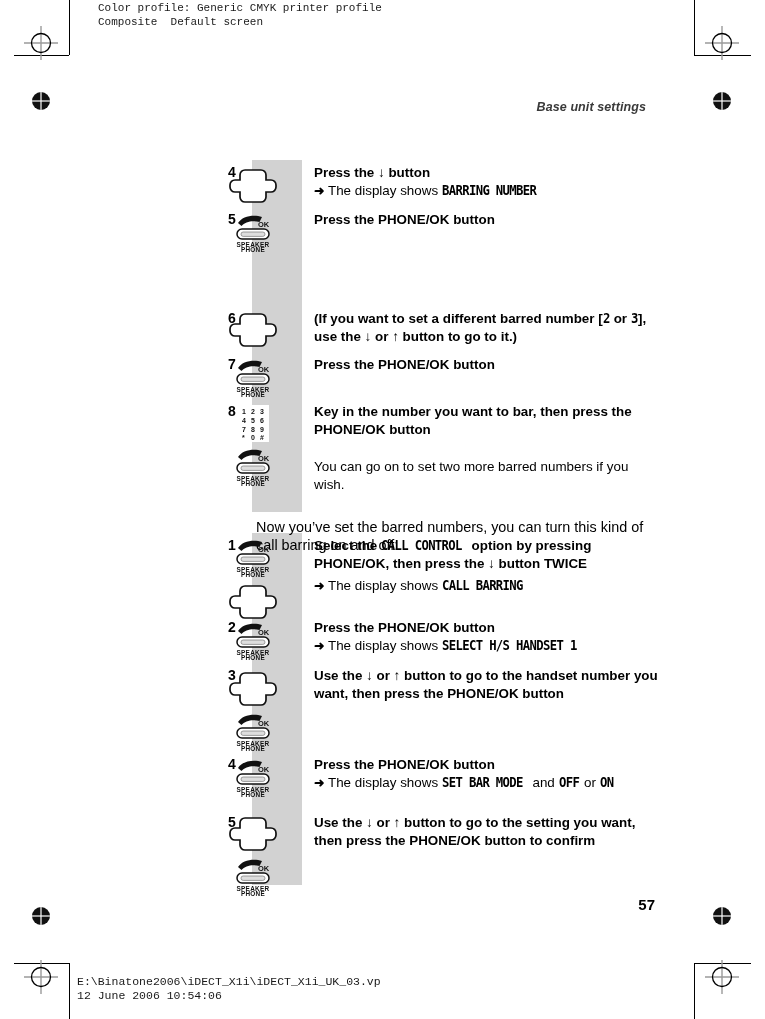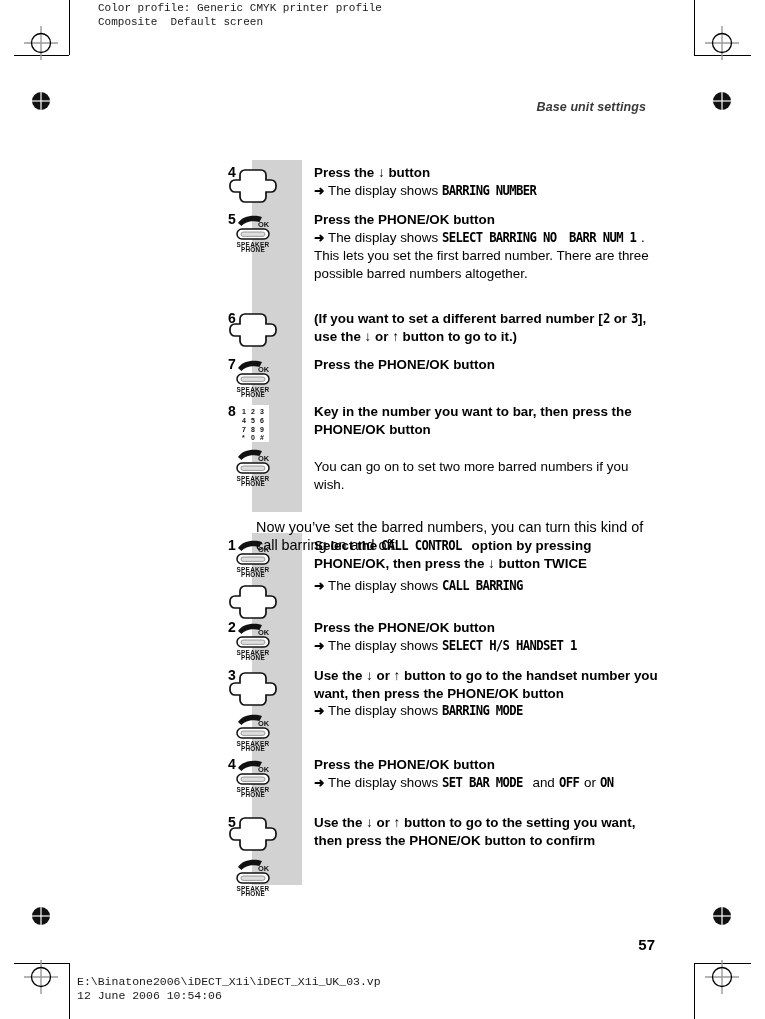--- a/index.html
+++ b/index.html
@@ -74,21 +74,21 @@
     font-size: 12.5px;
     font-weight: bold;
     font-style: italic;
     color: #3a3a3a;
     letter-spacing: .1px;
   }
 
   .page-number {
     position: absolute;
     right: 110px;
-    top: 936px;
+    top: 896px;
     font-size: 15px;
     font-weight: bold;
     color: #000;
   }
 
   
   .steps {
     position: absolute;
     left: 228px;
     width: 430px;
@@ -252,21 +252,20 @@
       <svg class="icon" style="top:1px;height:44px;" viewBox="0 0 50 44">
         <path d="M10 11 C14 4, 26 2, 34 5 L31.5 10 C25 8, 17 9.5, 13.5 14 Z" fill="#111"></path>
         <text x="30" y="14.5" font-family="Liberation Sans, sans-serif" font-size="7.5" font-weight="bold" fill="#111">OK</text>
         <rect x="9" y="17" width="32" height="10" rx="5" ry="5" fill="#ffffff" stroke="#111" stroke-width="1.5"></rect>
         <rect x="13" y="20" width="24" height="4.4" rx="2.2" ry="2.2" fill="#dedede" stroke="#777" stroke-width=".7"></rect>
         <text x="25" y="34.6" text-anchor="middle" font-family="Liberation Sans, sans-serif" font-size="6.4" font-weight="bold" fill="#111" letter-spacing=".3">SPEAKER</text>
         <text x="25" y="40.4" text-anchor="middle" font-family="Liberation Sans, sans-serif" font-size="6.4" font-weight="bold" fill="#111" letter-spacing=".3">PHONE</text>
       </svg>
       <div class="step-body">
         <span class="lead">Press the </span><span class="lead">PHONE/OK</span><span class="lead"> button</span>
-        <span class="arrow-line"><span class="arrow">➜</span> <span>The display shows </span> <span class="lcd">SELECT BARRING NO</span> <span class="lcd">BARR NUM 1</span><span>. This lets you set the first barred number. There are three possible barred numbers altogether.</span></span>
       </div>
     </div>
 
     <div class="step" style="top:310px;">
       <div class="step-num">6</div>
       <svg class="icon" style="top:0px;height:40px;" viewBox="0 0 50 40">
         <path d="M17 4 h16 a5 5 0 0 1 5 5 v5 h5 a5 5 0 0 1 5 5 v2 a5 5 0 0 1 -5 5 h-5 v5 a5 5 0 0 1 -5 5 h-16 a5 5 0 0 1 -5 -5 v-5 h-5 a5 5 0 0 1 -5 -5 v-2 a5 5 0 0 1 5 -5 h5 v-5 a5 5 0 0 1 5 -5 z" fill="#ffffff" stroke="#111" stroke-width="1.7"></path>
       </svg>
       <div class="step-body">
         <span class="lead">(If you want to set a different barred number [</span><span class="lcd">2</span><span class="lead"> or </span><span class="lcd">3</span><span class="lead">], use the ↓ or ↑ button to go to it.)</span>
@@ -364,21 +363,20 @@
       <svg class="icon" style="top:44px;height:44px;" viewBox="0 0 50 44">
         <path d="M10 11 C14 4, 26 2, 34 5 L31.5 10 C25 8, 17 9.5, 13.5 14 Z" fill="#111"></path>
         <text x="30" y="14.5" font-family="Liberation Sans, sans-serif" font-size="7.5" font-weight="bold" fill="#111">OK</text>
         <rect x="9" y="17" width="32" height="10" rx="5" ry="5" fill="#ffffff" stroke="#111" stroke-width="1.5"></rect>
         <rect x="13" y="20" width="24" height="4.4" rx="2.2" ry="2.2" fill="#dedede" stroke="#777" stroke-width=".7"></rect>
         <text x="25" y="34.6" text-anchor="middle" font-family="Liberation Sans, sans-serif" font-size="6.4" font-weight="bold" fill="#111" letter-spacing=".3">SPEAKER</text>
         <text x="25" y="40.4" text-anchor="middle" font-family="Liberation Sans, sans-serif" font-size="6.4" font-weight="bold" fill="#111" letter-spacing=".3">PHONE</text>
       </svg>
       <div class="step-body">
         <span class="lead">Use the ↓ or ↑ button to go to the handset number you want, then press the </span><span class="lead">PHONE/OK</span><span class="lead"> button</span>
-        <span class="arrow-line"><span class="arrow">➜</span> <span>The display shows </span> <span class="lcd">BARRING MODE</span></span>
       </div>
     </div>
 
     <div class="step" style="top:756px;">
       <div class="step-num">4</div>
       <svg class="icon" style="top:1px;height:44px;" viewBox="0 0 50 44">
         <path d="M10 11 C14 4, 26 2, 34 5 L31.5 10 C25 8, 17 9.5, 13.5 14 Z" fill="#111"></path>
         <text x="30" y="14.5" font-family="Liberation Sans, sans-serif" font-size="7.5" font-weight="bold" fill="#111">OK</text>
         <rect x="9" y="17" width="32" height="10" rx="5" ry="5" fill="#ffffff" stroke="#111" stroke-width="1.5"></rect>
         <rect x="13" y="20" width="24" height="4.4" rx="2.2" ry="2.2" fill="#dedede" stroke="#777" stroke-width=".7"></rect>

